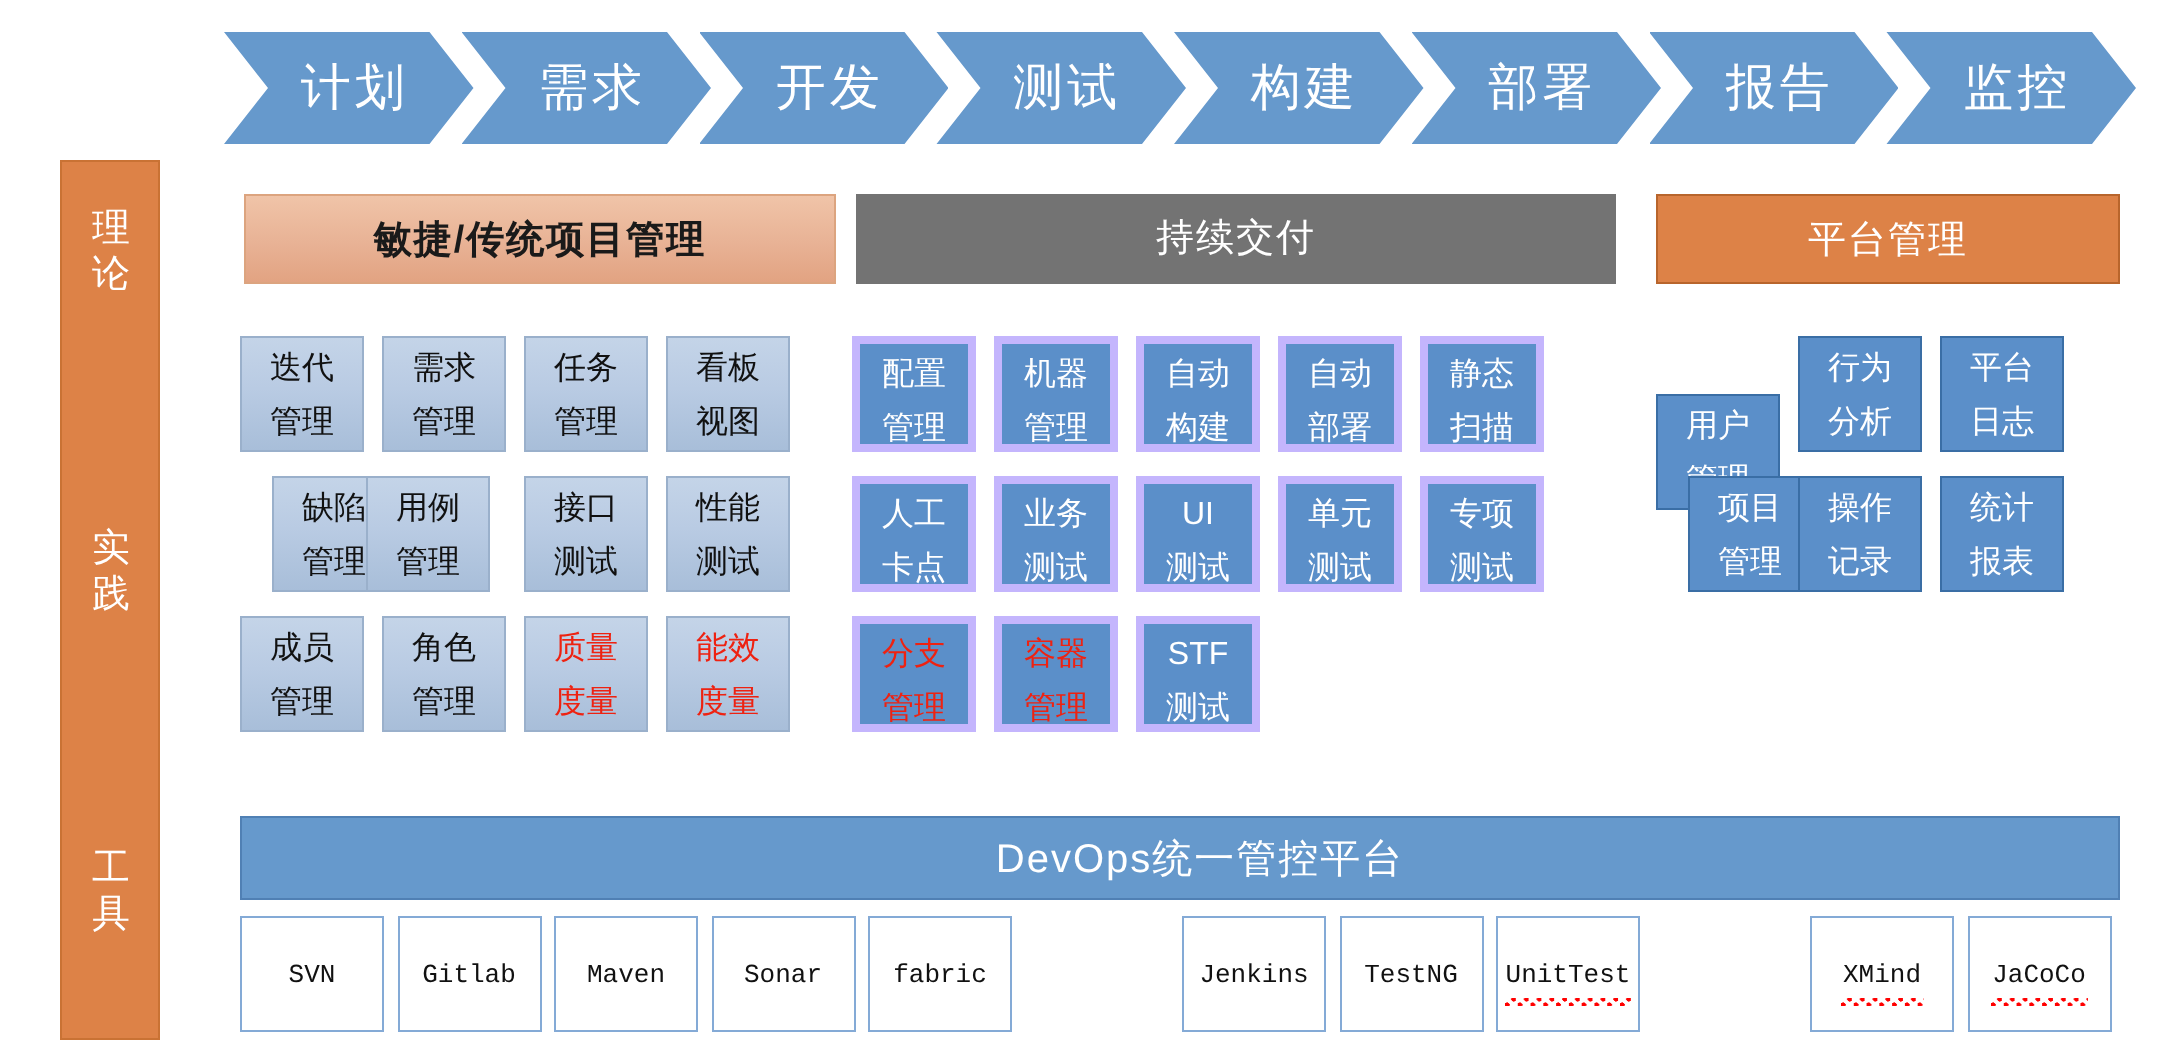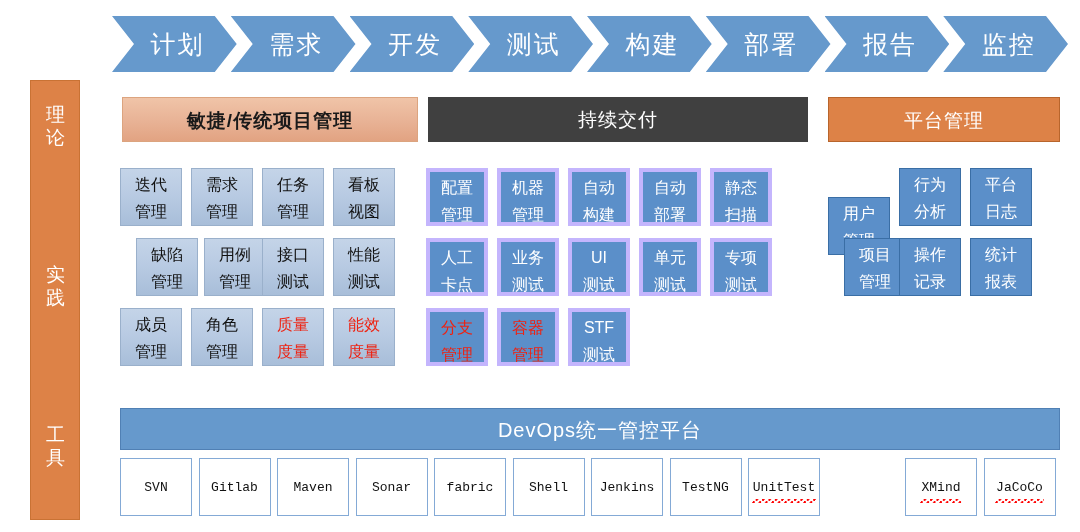--- a/index.html
+++ b/index.html
@@ -84,21 +84,21 @@
     letter-spacing: 1px;
   }
   #theory-band-0 {
     left: 122px; width: 296px;
     background: linear-gradient(180deg,#f0c4a8 0%, #e8b295 55%, #e2a382 100%);
     border: 1px solid #dca47f;
     color: #1a1a1a;
   }
   #theory-band-1 {
     left: 428px; width: 380px;
-    background: #404040;
+    background: #737373;
     color: #ffffff;
     font-weight: normal;
   }
   #theory-band-2 {
     left: 828px; width: 232px;
     background: #dd8247;
     border: 1px solid #b8652c;
     color: #ffffff;
     font-weight: normal;
   }
@@ -261,21 +261,21 @@
       <div class="cell group-platform" style="left: 708px; margin-top: 29px;"><span class="cell-text">用户
 管理</span></div>
       <div class="cell group-platform" style="left: 779px;"><span class="cell-text">行为
 分析</span></div>
       <div class="cell group-platform" style="left: 850px;"><span class="cell-text">平台
 日志</span></div>
     </div>
   <div class="practice-row" id="practice-row-1">
       <div class="cell group-agile" style="left: 16px;"><span class="cell-text">缺陷
 管理</span></div>
-      <div class="cell group-agile" style="left: 84px;"><span class="cell-text">用例
+      <div class="cell group-agile" style="left: 63px;"><span class="cell-text">用例
 管理</span></div>
       <div class="cell group-agile" style="left: 142px;"><span class="cell-text">接口
 测试</span></div>
       <div class="cell group-agile" style="left: 213px;"><span class="cell-text">性能
 测试</span></div>
       <div class="cell group-cd" style="left: 306px;"><span class="cell-text">人工
 卡点</span></div>
       <div class="cell group-cd" style="left: 377px;"><span class="cell-text">业务
 测试</span></div>
       <div class="cell group-cd" style="left: 448px;"><span class="cell-text">UI
@@ -310,19 +310,18 @@
 </div>
 
 <div id="platform-bar">DevOps统一管控平台</div>
 
 <div id="tools-row">
     <div class="tool-box" style="left: 0px;"><span class="tool-label">SVN</span></div>
     <div class="tool-box" style="left: 78.5px;"><span class="tool-label">Gitlab</span></div>
     <div class="tool-box" style="left: 157px;"><span class="tool-label">Maven</span></div>
     <div class="tool-box" style="left: 235.5px;"><span class="tool-label">Sonar</span></div>
     <div class="tool-box" style="left: 314px;"><span class="tool-label">fabric</span></div>
-    <div class="tool-box" style="left: 392.5px;"><span class="tool-label">Shell</span></div>
     <div class="tool-box" style="left: 471px;"><span class="tool-label">Jenkins</span></div>
     <div class="tool-box" style="left: 549.5px;"><span class="tool-label">TestNG</span></div>
     <div class="tool-box misspelled" style="left: 628px;"><span class="tool-label">UnitTest</span></div>
     <div class="tool-box misspelled" style="left: 785px;"><span class="tool-label">XMind</span></div>
     <div class="tool-box misspelled" style="left: 863.5px;"><span class="tool-label">JaCoCo</span></div>
   </div>
 
 </body></html>

